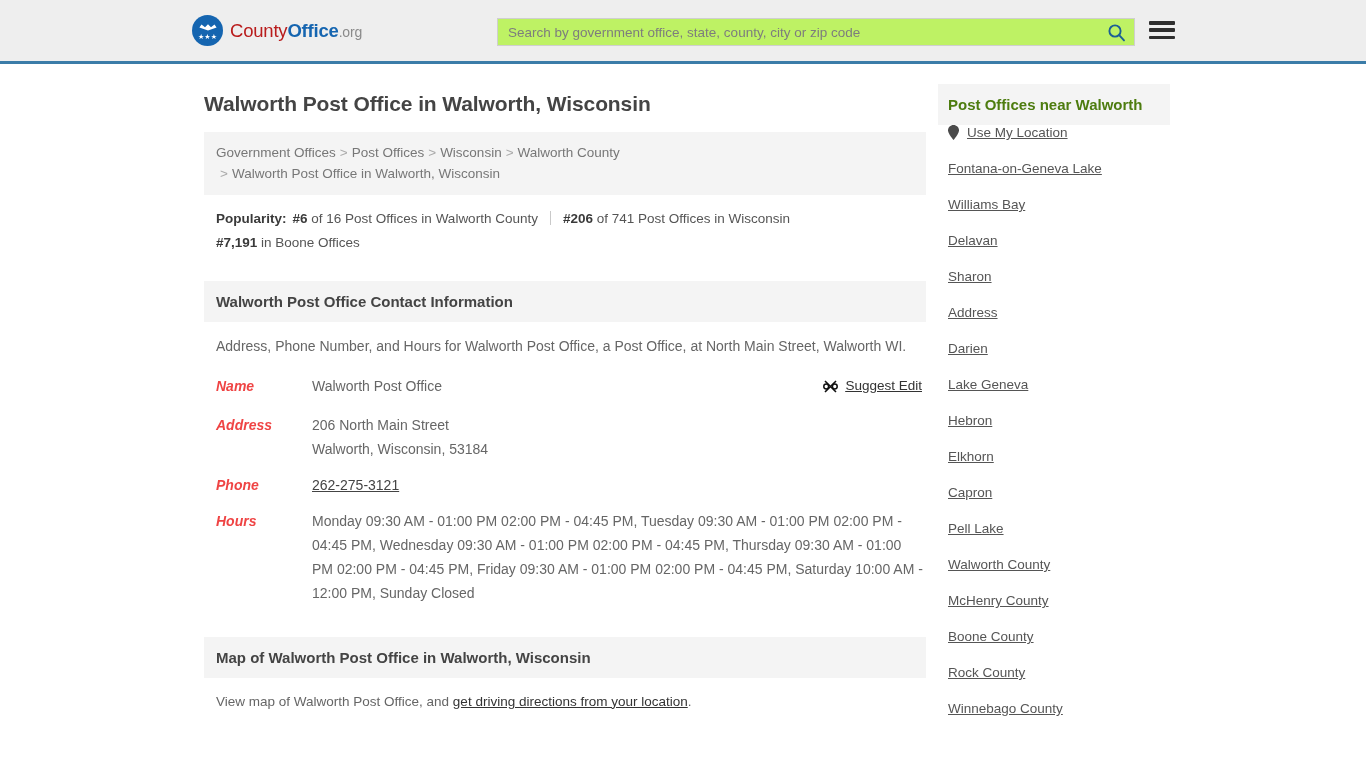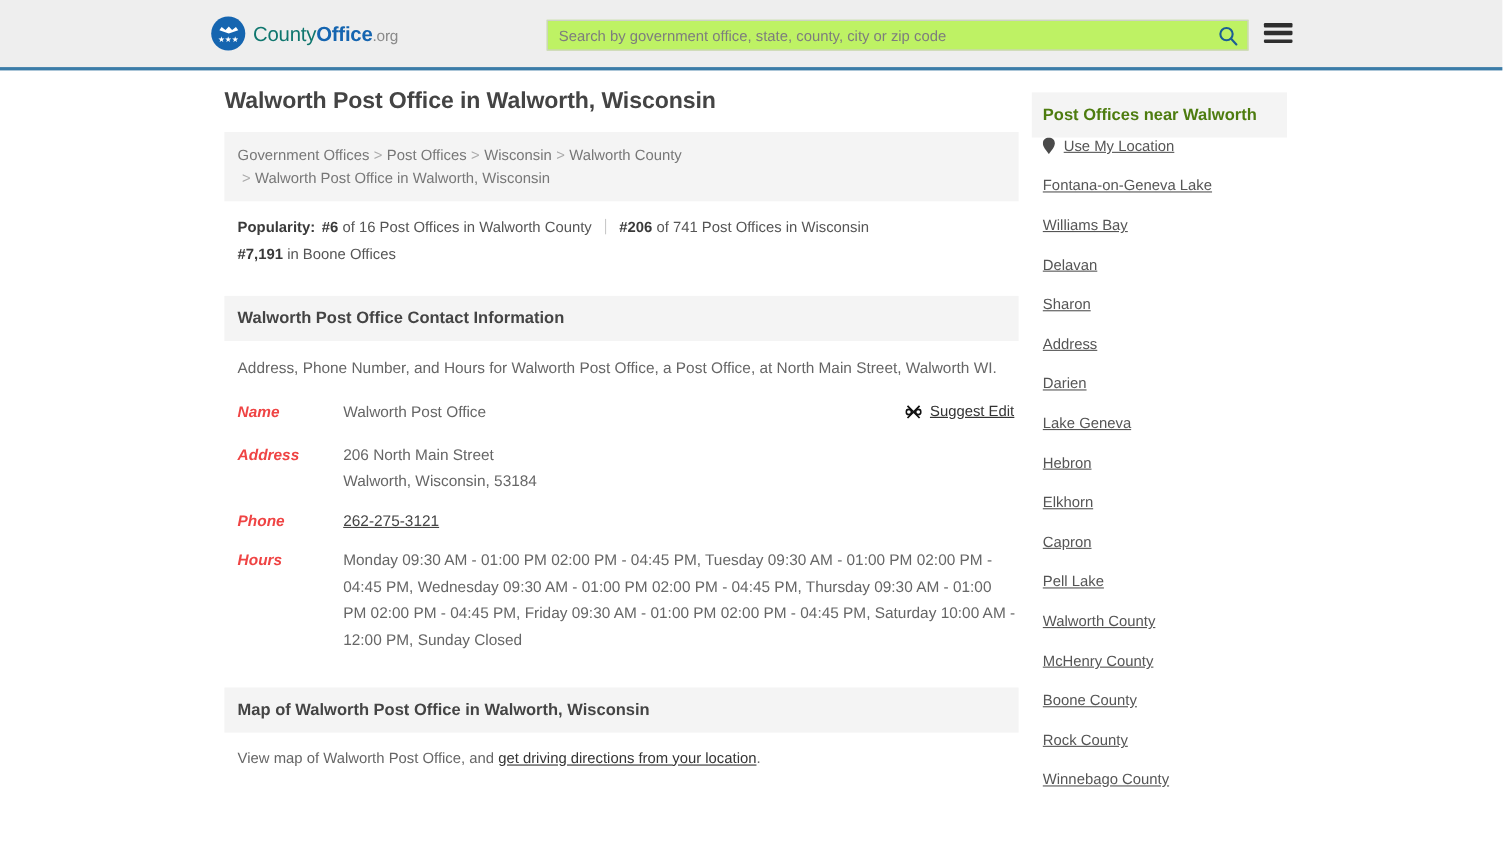--- a/index.html
+++ b/index.html
@@ -49,21 +49,21 @@
     letter-spacing: 0px;
     color: #ffffff;
     line-height: 7px;
     white-space: nowrap;
   }
   .logo-text {
     font-size: 18.5px;
     letter-spacing: -0.2px;
     white-space: nowrap;
   }
-  .logo-text .t1 { color: #0f766e; }
+  .logo-text .t1 { color: #b91c1c; }
   .logo-text .t2 { color: #1565b0; font-weight: bold; }
   .logo-text .t3 { color: #8a8a8a; font-size: 14px; }
 
   .search-wrap {
     position: absolute;
     left: 497px; top: 18px;
     width: 638px; height: 28px;
     background: #bef264;
     border: 1px solid #cfcfcf;
     display: flex;
@@ -102,21 +102,21 @@
   }
 
   
   .page {
     width: 1366px;
     padding: 0;
     position: relative;
   }
   .content {
     position: absolute;
-    left: 204px; top: 16px;
+    left: 204px; top: 28px;
     width: 722px;
   }
   .sidebar {
     position: absolute;
     left: 938px; top: 20px;
     width: 232px;
   }
 
   h1.page-title {
     font-size: 21px;

